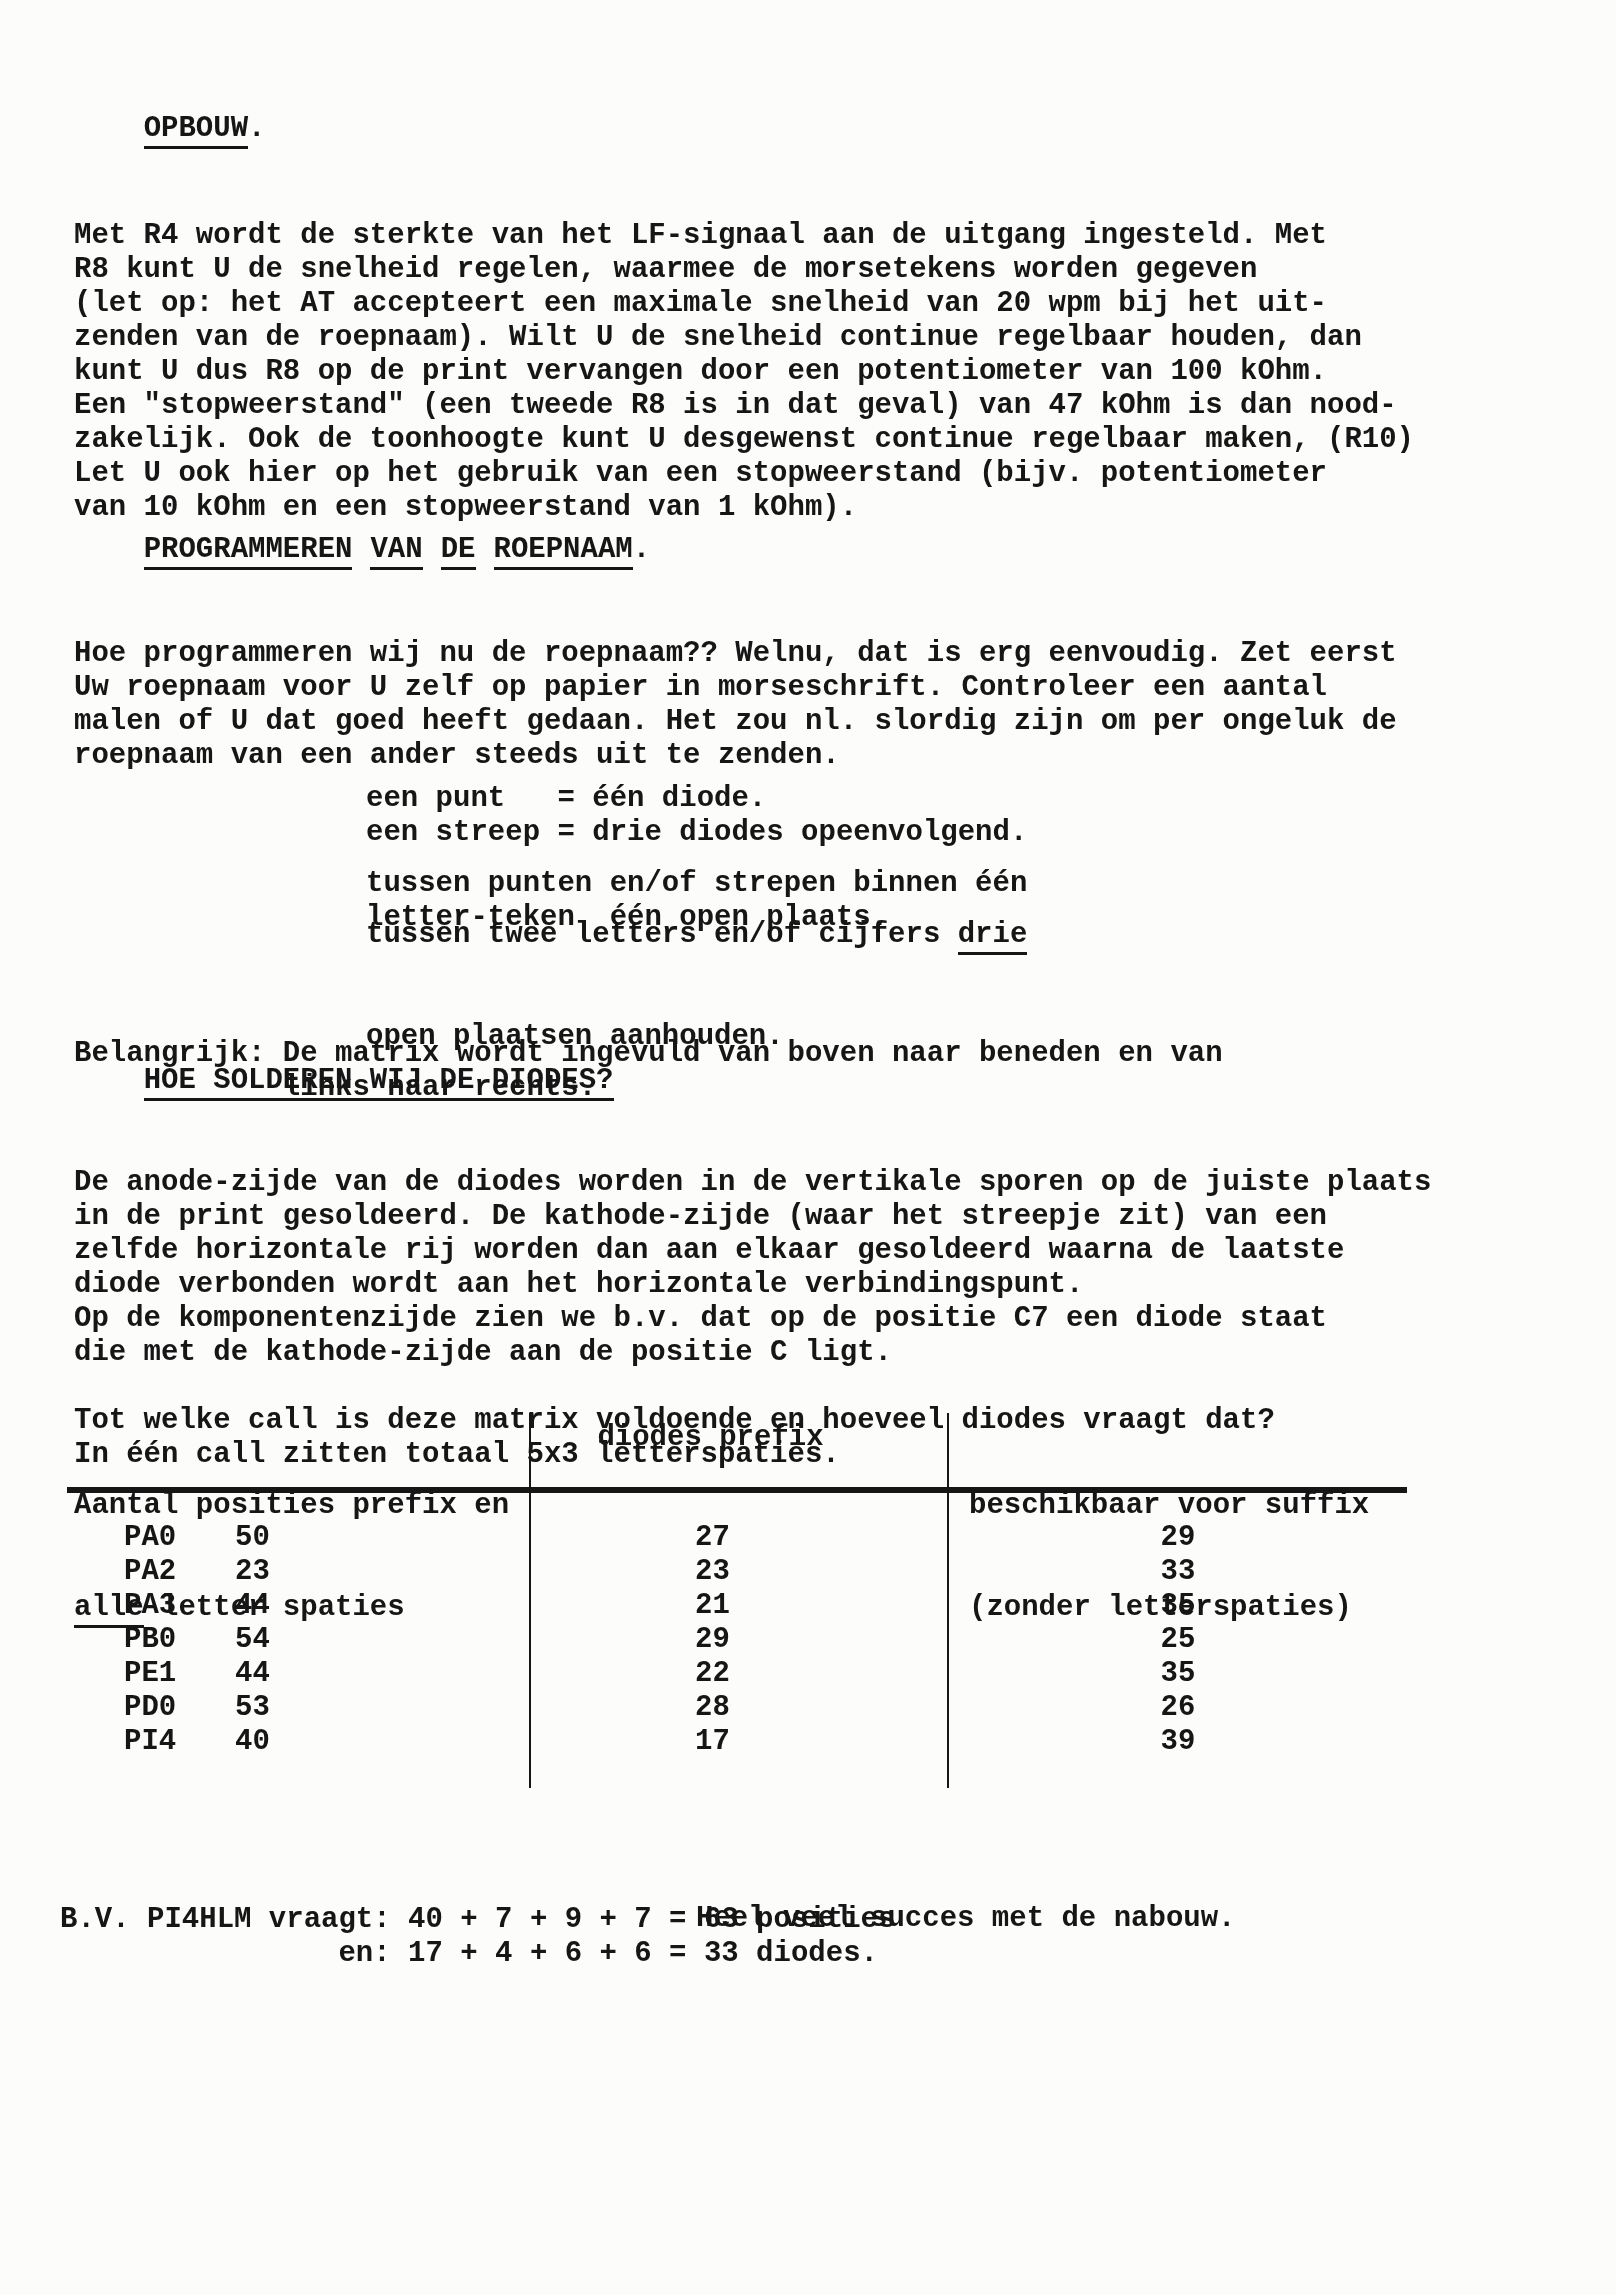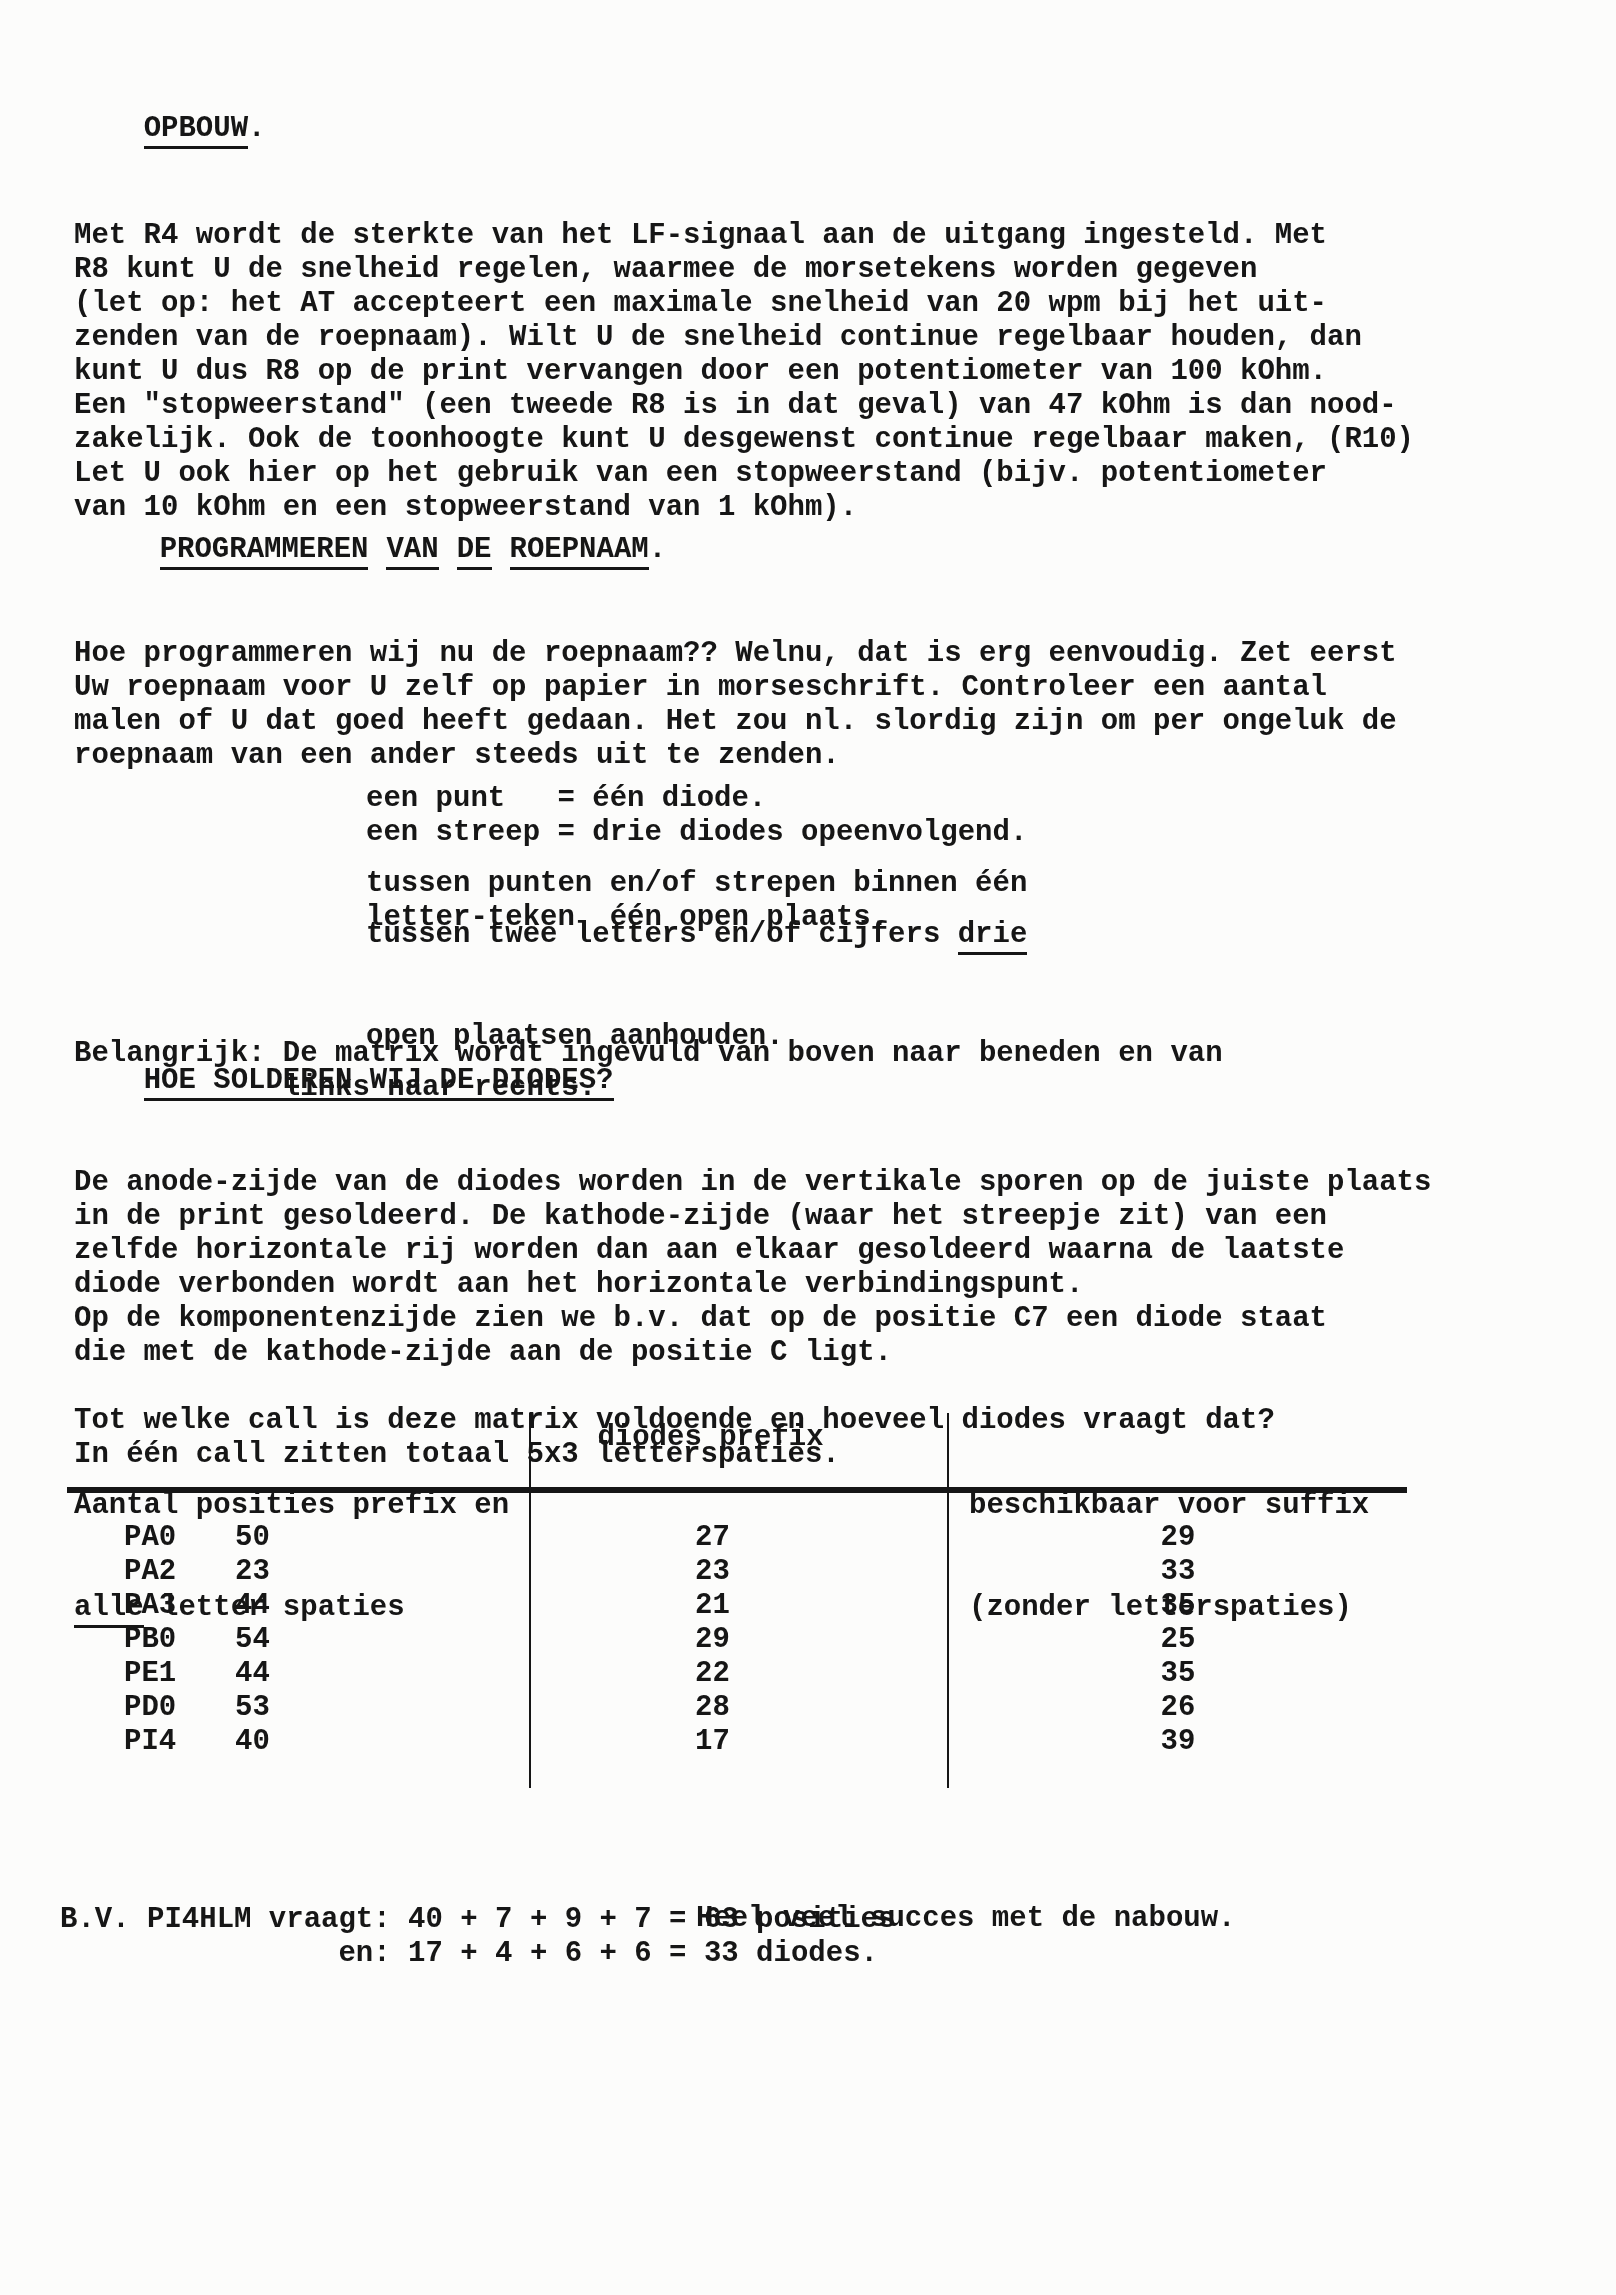--- a/index.html
+++ b/index.html
@@ -12,21 +12,21 @@
     color: #161616;
     font-family: "Liberation Mono", "DejaVu Sans Mono", monospace;
     font-weight: 700;
     font-size: 29px;
     line-height: 34px;
     overflow: hidden;
   }
   .blk { position: absolute; white-space: pre; }
   .ln  { white-space: pre; height: 34px; }
   .u   { border-bottom: 3.5px solid currentColor; padding-bottom: 0.7px; }
-  .hw  { border-bottom: 3.5px solid currentColor; padding-bottom: 0.7px; margin-left: 16px; }
+  .hw  { border-bottom: 3.5px solid currentColor; padding-bottom: 0.7px; }
   .hw + .hw { margin-left: 18px; text-align: right; }
   .vline { position: absolute; width: 2.1px; background: #161616; }
   .hrule { position: absolute; height: 6.4px; background: #161616; }
   .rows  { position: absolute; left: 0; top: 1521px; width: 1616px; }
   .row   { position: relative; height: 34px; }
   .c-call { position: absolute; left: 124px; white-space: pre; }
   .c-pos  { position: absolute; left: 235px; white-space: pre; }
   .c-dp   { position: absolute; left: 530px; width: 365px; text-align: center; white-space: pre; }
   .c-sf   { position: absolute; left: 949px; width: 458px; text-align: center; white-space: pre; }
   .th-c2  { position: absolute; left: 530px; top: 1421px; width: 361px; text-align: center; white-space: pre; }

